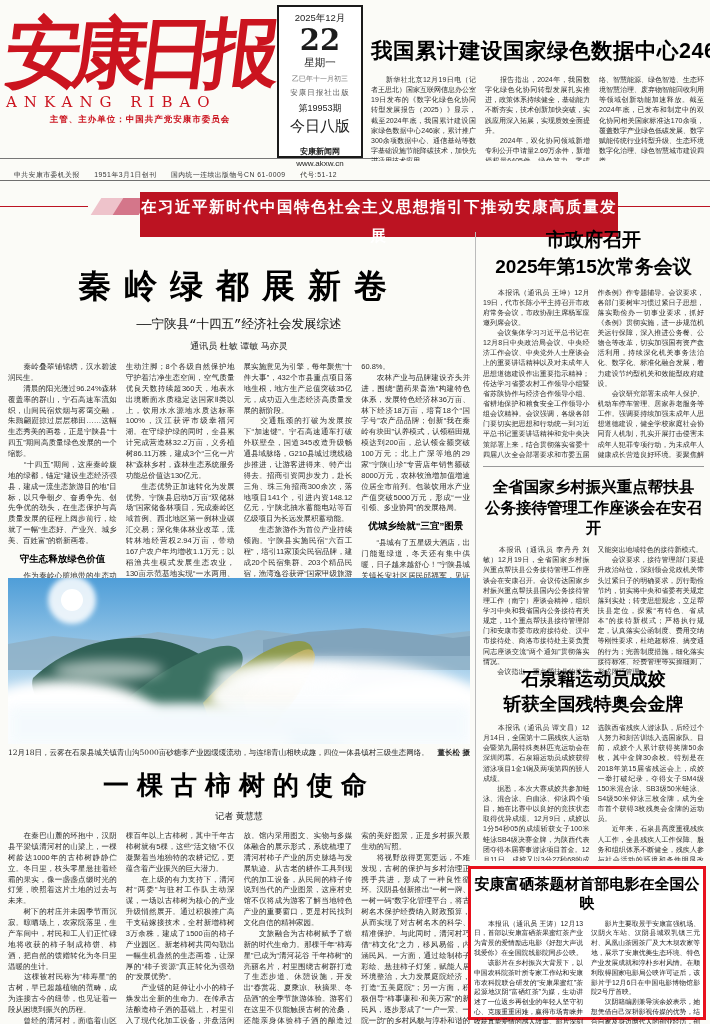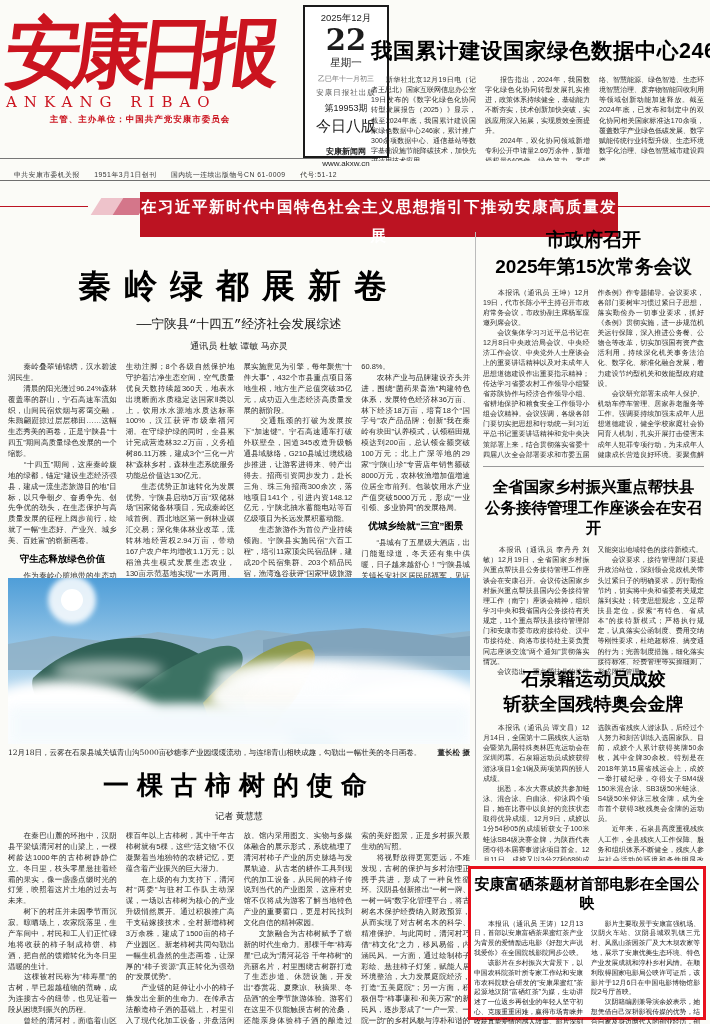--- a/index.html
+++ b/index.html
@@ -13,21 +13,21 @@
   .gap9>.col{margin-right:9px;} .gap9>.col:last-child{margin-right:0;}
   .gap8>.col{margin-right:8px;} .gap8>.col:last-child{margin-right:0;}
   .sec-head{font-size:9.5px;font-weight:bold;text-align:center;margin:6px 0 5px;color:#000;}
   
   .calli{font-family:"DejaVu Serif",serif;font-weight:bold;color:#cb141f;font-size:76px;line-height:1.35;
          letter-spacing:-10px;transform:skewX(-7deg);white-space:nowrap;}
   .pinyin{font-family:"DejaVu Serif",serif;font-weight:normal;color:#cb141f;font-size:15px;letter-spacing:7px;text-align:left;margin-top:-12px;}
   .organizer{color:#cb141f;font-size:8.5px;font-weight:bold;text-align:center;margin-top:3px;letter-spacing:1px;}
   .agency{font-size:6.8px;color:#333;letter-spacing:.5px;}
   
-  .date-box{border:2px solid #1a1a1a;box-sizing:border-box;text-align:center;background:#fff;margin-left:26px;}
+  .date-box{border:2px solid #1a1a1a;box-sizing:border-box;text-align:center;background:#fff;}
   .db-ym{font-size:9.5px;margin-top:5px;}
   .db-day{font-family:"DejaVu Serif",serif;font-size:29px;font-weight:bold;line-height:1.05;}
   .db-week{font-size:10.5px;margin-top:1px;}
   .db-lunar{font-size:7px;color:#777;margin-top:4px;}
   .db-pub{font-size:7.5px;color:#555;margin-top:4px;letter-spacing:1px;}
   .db-issue{font-size:9px;margin-top:4px;}
   .db-pages{font-size:15px;margin-top:2px;}
   .db-site{font-size:8px;font-weight:bold;margin-top:10px;}
   .db-url{font-size:8px;margin-top:2px;}
   
@@ -153,21 +153,21 @@
       <ellipse cx="175" cy="160" rx="110" ry="32" fill="#ffffff" filter="url(#blur8)"></ellipse>
       <ellipse cx="330" cy="118" rx="130" ry="36" fill="#ffffff" opacity="0.95" filter="url(#blur8)"></ellipse>
       <ellipse cx="420" cy="145" rx="100" ry="42" fill="#ffffff" filter="url(#blur8)"></ellipse>
       <ellipse cx="275" cy="98" rx="70" ry="14" fill="#ffffff" opacity="0.7" filter="url(#blur8)"></ellipse>
       <ellipse cx="100" cy="92" rx="55" ry="10" fill="#ffffff" opacity="0.55" filter="url(#blur8)"></ellipse>
       <rect x="0" y="128" width="462" height="40" fill="#f3f9fd" opacity="0.85" filter="url(#blur8)"></rect>
     </svg>
   </div>
 
   <div class="abs caption" style="left:8px;top:748px;width:462px;">
-    <span>12月18日，云雾在石泉县城关镇青山沟5000亩砂糖李产业园缓缓流动，与连绵青山相映成趣，勾勒出一幅壮美的冬日画卷。</span>
+    <span>12月18日，云雾在石泉县城关镇青山沟5000亩砂糖李产业园缓缓流动，与连绵青山相映成趣，四位一体县镇村三级生态网络。</span>
     <span style="font-weight:bold;white-space:nowrap;margin-left:8px;">董长松  摄</span>
   </div>
 
   <div class="abs" style="left:8px;top:768px;width:462px;">
     <div class="pers-h">一棵古柿树的使命</div>
     <div class="byline">记者  黄慧慧</div>
     <div class="cols gap9" style="margin-top:8px;height:196px;overflow:hidden;">
       <div class="col body-text">　　在秦巴山麓的环抱中，汉阴县平梁镇清河村的山梁上，一棵树龄达1000年的古柿树静静伫立。冬日里，枝头零星悬挂着经霜的果实，像一盏盏点缀时光的灯笼，映照着这片土地的过去与未来。
 　　树下的村庄并未因季节而沉寂。晾晒场上，农家院落里，生产车间中，村民和工人们正忙碌地将收获的柿子制成柿饼、柿酒，把自然的馈赠转化为冬日里温暖的生计。
 　　这棵被村民称为“柿寿星”的古树，早已超越植物的范畴，成为连接古今的纽带，也见证着一段从困境到振兴的历程。

